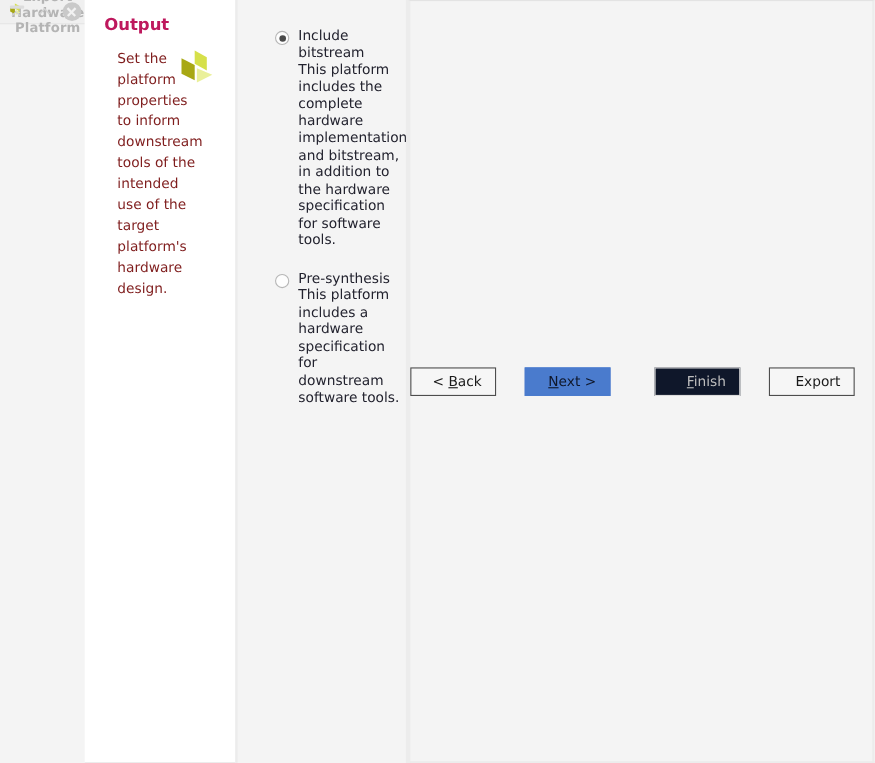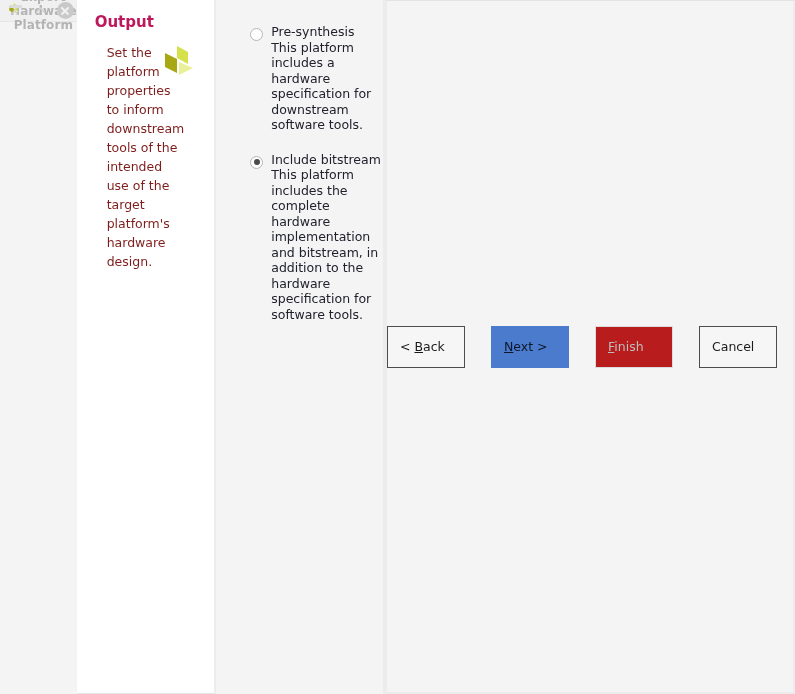--- a/index.html
+++ b/index.html
@@ -196,43 +196,44 @@
     border-bottom: 2px solid #ececec;
     box-sizing: border-box;
     display: flex;
     align-items: center;
     justify-content: flex-end;
     padding-right: 16px;
     gap: 26px;
   }
   .btn {
     min-width: 78px;
-    height: 42px;
+    height: 26px;
     box-sizing: border-box;
     border: 1px solid #4d4d4d;
     background: #f6f6f6;
     font-family: "DejaVu Sans", "Liberation Sans", sans-serif;
     font-size: 12.5px;
     color: #1a1a1a;
     line-height: 24px;
-    text-align: left;
+    text-align: right;
     padding: 0 12px;
     cursor: default;
     white-space: nowrap;
   }
   .btn u { text-decoration: underline; }
   .btn.primary {
     background: #4a7bcd;
     border: 1px solid #4a7bcd;
     color: #0f172a;
   }
   .btn.disabled {
     color: #bdbdbd;
     border: 1px solid #dcdcdc;
-    background: #b91c1c;
+    background: #0f172a;
+    margin-left: 14px;
   }
 </style>
 </head>
 <body>
 
 <div class="window">
 
   <div class="titlebar">
     <span class="titlebar-icon">
       <svg viewBox="0 0 44 44" width="17" height="17">
@@ -267,37 +268,37 @@
         <polygon points="23,4 34,10 34,22 23,16" fill="#d6e04a"></polygon>
         <polygon points="11,11 23,17 23,31 11,25" fill="#a8a814"></polygon>
         <polygon points="25,20 39,26 25,33 25,27" fill="#eaf09a"></polygon>
       </svg>
     </span>
   </div>
 
   <div class="body">
 
     <div class="option-row">
+      <span class="radio checked"></span>
+      <span class="option-text">
+        <span class="option-label">Include bitstream</span>
+        <span class="option-desc">This platform includes the complete hardware implementation and bitstream, in addition to the hardware specification for software tools.</span>
+      </span>
+    </div>
+
+    <div class="option-row">
       <span class="radio"></span>
       <span class="option-text">
         <span class="option-label">Pre-synthesis</span>
         <span class="option-desc">This platform includes a hardware specification for downstream software tools.</span>
       </span>
     </div>
 
-    <div class="option-row">
-      <span class="radio checked"></span>
-      <span class="option-text">
-        <span class="option-label">Include bitstream</span>
-        <span class="option-desc">This platform includes the complete hardware implementation and bitstream, in addition to the hardware specification for software tools.</span>
-      </span>
-    </div>
-
   </div>
 
   <div class="footer">
     <button class="btn"><span>&lt; </span><u>B</u><span>ack</span></button>
     <button class="btn primary"><span></span><u>N</u><span>ext &gt;</span></button>
     <button class="btn disabled"><span></span><u>F</u><span>inish</span></button>
-    <button class="btn"><span></span><u></u><span>Cancel</span></button>
+    <button class="btn"><span></span><u></u><span>Export</span></button>
   </div>
 
 </div>
 
 </body></html>

